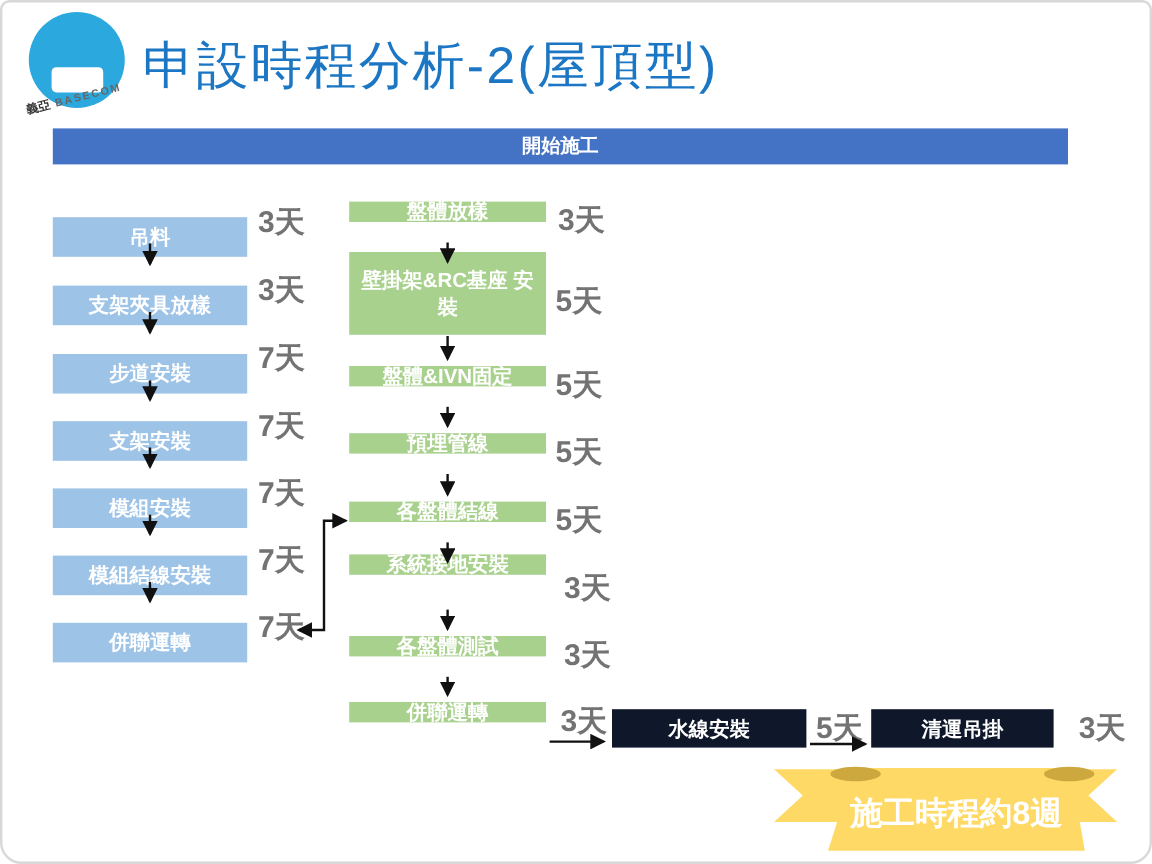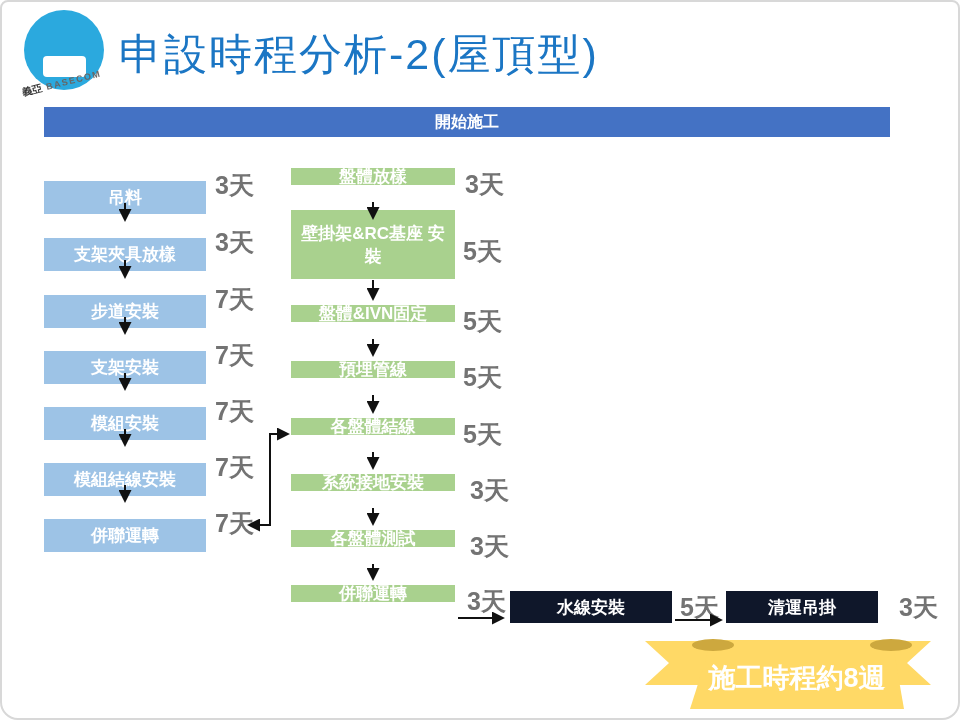--- a/index.html
+++ b/index.html
@@ -68,21 +68,21 @@
   <div class="days" style="left:213px;top:340px">7天</div>
   <div class="days" style="left:213px;top:396px">7天</div>
   <div class="days" style="left:213px;top:452px">7天</div>
   <div class="days" style="left:213px;top:508px">7天</div>
 
   <div class="box green mbox" style="top:166px">盤體放樣</div>
   <div class="box green mbox" style="top:208px;height:69px">壁掛架&amp;RC基座 安裝</div>
   <div class="box green mbox" style="top:303px">盤體&amp;IVN固定</div>
   <div class="box green mbox" style="top:359px">預埋管線</div>
   <div class="box green mbox" style="top:416px">各盤體結線</div>
-  <div class="box green mbox" style="top:472px">系統接地安裝</div>
+  <div class="box green mbox" style="top:460px">系統接地安裝</div>
   <div class="box green mbox" style="top:528px">各盤體測試</div>
   <div class="box green mbox" style="top:583px">併聯運轉</div>
 
   <div class="days" style="left:463px;top:169px">3天</div>
   <div class="days" style="left:461px;top:236px">5天</div>
   <div class="days" style="left:461px;top:306px">5天</div>
   <div class="days" style="left:461px;top:362px">5天</div>
   <div class="days" style="left:461px;top:419px">5天</div>
   <div class="days" style="left:468px;top:475px">3天</div>
   <div class="days" style="left:468px;top:531px">3天</div>

